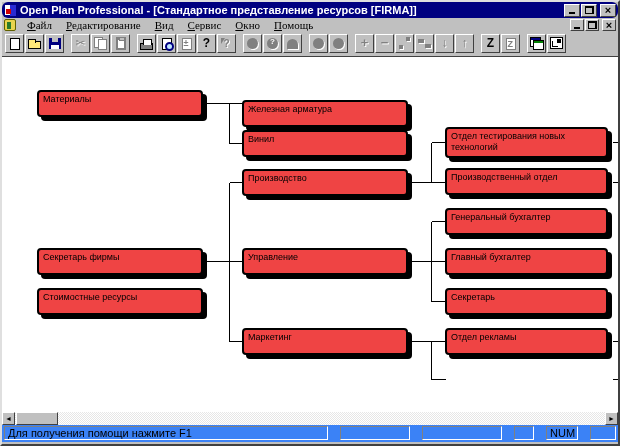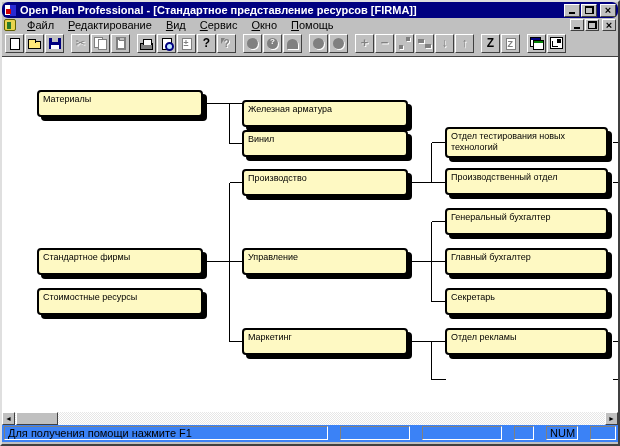--- a/index.html
+++ b/index.html
@@ -36,21 +36,21 @@
   .g-restore::after{ content:""; position:absolute; left:0; bottom:0; width:6px; height:5px; border:1px solid #000; border-top-width:2px; background:#c0c0c0;}
   .g-close{ font-size:11px; font-weight:bold; color:#000; line-height:10px;}
   
   .menubar{
     height:14px; display:flex; align-items:center; padding:0 2px; gap:0;
     flex:0 0 auto; font-size:11px;
   }
   .doc-icon{ width:12px; height:12px; background:#e8d44c; border:1px solid #606000; border-radius:2px; position:relative; margin-right:4px; flex:0 0 auto;}
   .doc-icon::after{ content:""; position:absolute; left:2px; top:2px; width:4px; height:7px; background:#2a7a2a;}
   .menu-items{ display:flex; flex:1 1 auto; }
-  .menu-item{ padding:0 7px; color:#000; white-space:nowrap; cursor:default;}
+  .menu-item{ padding:0 7px; color:#000; white-space:nowrap; cursor:default;font-family:Liberation Serif, serif;}
   
   .toolbar{ height:22px; display:flex; align-items:center; padding:1px 0 1px 3px; flex:0 0 auto;}
   .tbtn{
     width:19px; height:19px; background:#c0c0c0; flex:0 0 auto;
     border:1px solid; border-color:#fff #404040 #404040 #fff;
     display:flex; align-items:center; justify-content:center; margin-right:1px; position:relative;
   }
   .tbtn.gap{ margin-left:6px; }
   .ic{ display:inline-block; position:relative; width:14px; height:14px; text-align:center; font-size:12px; line-height:14px; color:#000;}
   .tbtn.disabled .ic{ color:#808080; text-shadow:1px 1px 0 #fff; }
@@ -97,21 +97,21 @@
   .ic-fit-window{ width:13px; height:12px; background:#fff; border:1px solid #000;}
   .ic-fit-window::before{ content:""; position:absolute; right:1px; top:1px; width:4px; height:4px; background:#000;}
   .ic-fit-window::after{ content:""; position:absolute; left:1px; bottom:1px; width:5px; height:5px; border-left:1px solid #000; border-bottom:1px solid #000;}
   
   .tb-sep{ height:3px; background:#c0c0c0; border-bottom:1px solid #404040; flex:0 0 auto;}
   
   .client{ position:relative; background:#fff; flex:0 0 355px; overflow:hidden;}
   .client svg{ position:absolute; left:0; top:0; }
   .client svg line{ stroke:#000; stroke-width:1; shape-rendering:crispEdges;}
   .node{
-    position:absolute; background:#fef9c3; border:2px solid #000; border-radius:4px;
+    position:absolute; background:#ef4444; border:2px solid #000; border-radius:4px;
     box-shadow:4px 4px 0 #000; padding:2px 4px; font-size:9px; line-height:11px;
     color:#000; overflow:hidden; cursor:default;
   }
   
   .hscroll{
     height:13px; flex:0 0 auto; display:flex;
     background:#e6e6e6;
     background-image:linear-gradient(45deg,#fff 25%,transparent 25%,transparent 75%,#fff 75%),
                      linear-gradient(45deg,#fff 25%,transparent 25%,transparent 75%,#fff 75%);
     background-size:2px 2px; background-position:0 0,1px 1px;
@@ -291,21 +291,21 @@
         <line x1="406.5" y1="284.5" x2="429.5" y2="284.5"></line>
         <line x1="429.5" y1="284.5" x2="429.5" y2="322.5"></line>
         <line x1="429.5" y1="284.5" x2="443.5" y2="284.5"></line>
         <line x1="429.5" y1="322.5" x2="443.5" y2="322.5"></line>
         <line x1="610.5" y1="85.5" x2="620.5" y2="85.5"></line>
         <line x1="610.5" y1="125.5" x2="620.5" y2="125.5"></line>
         <line x1="610.5" y1="284.5" x2="620.5" y2="284.5"></line>
         <line x1="610.5" y1="322.5" x2="620.5" y2="322.5"></line>
       </svg>
   <div class="node" style="left: 35px; top: 33px; width: 166px; height: 27px;"><span>Материалы</span></div>
-      <div class="node" style="left: 35px; top: 191px; width: 166px; height: 27px;"><span>Стандартное фирмы</span></div>
+      <div class="node" style="left: 35px; top: 191px; width: 166px; height: 27px;"><span>Секретарь фирмы</span></div>
       <div class="node" style="left: 35px; top: 231px; width: 166px; height: 27px;"><span>Стоимостные ресурсы</span></div>
       <div class="node" style="left: 240px; top: 33px; width: 166px; height: 27px; margin-top: 10px;"><span>Железная арматура</span></div>
       <div class="node" style="left: 240px; top: 73px; width: 166px; height: 27px;"><span>Винил</span></div>
       <div class="node" style="left: 240px; top: 112px; width: 166px; height: 27px;"><span>Производство</span></div>
       <div class="node" style="left: 240px; top: 271px; width: 166px; height: 27px;"><span>Маркетинг</span></div>
       <div class="node" style="left: 240px; top: 191px; width: 166px; height: 27px;"><span>Управление</span></div>
       <div class="node" style="left: 443px; top: 70px; width: 163px; height: 31px;"><span>Отдел тестирования новых технологий</span></div>
       <div class="node" style="left: 443px; top: 111px; width: 163px; height: 27px;"><span>Производственный отдел</span></div>
       <div class="node" style="left: 443px; top: 151px; width: 163px; height: 27px;"><span>Генеральный бухгалтер</span></div>
       <div class="node" style="left: 443px; top: 191px; width: 163px; height: 27px;"><span>Главный бухгалтер</span></div>

